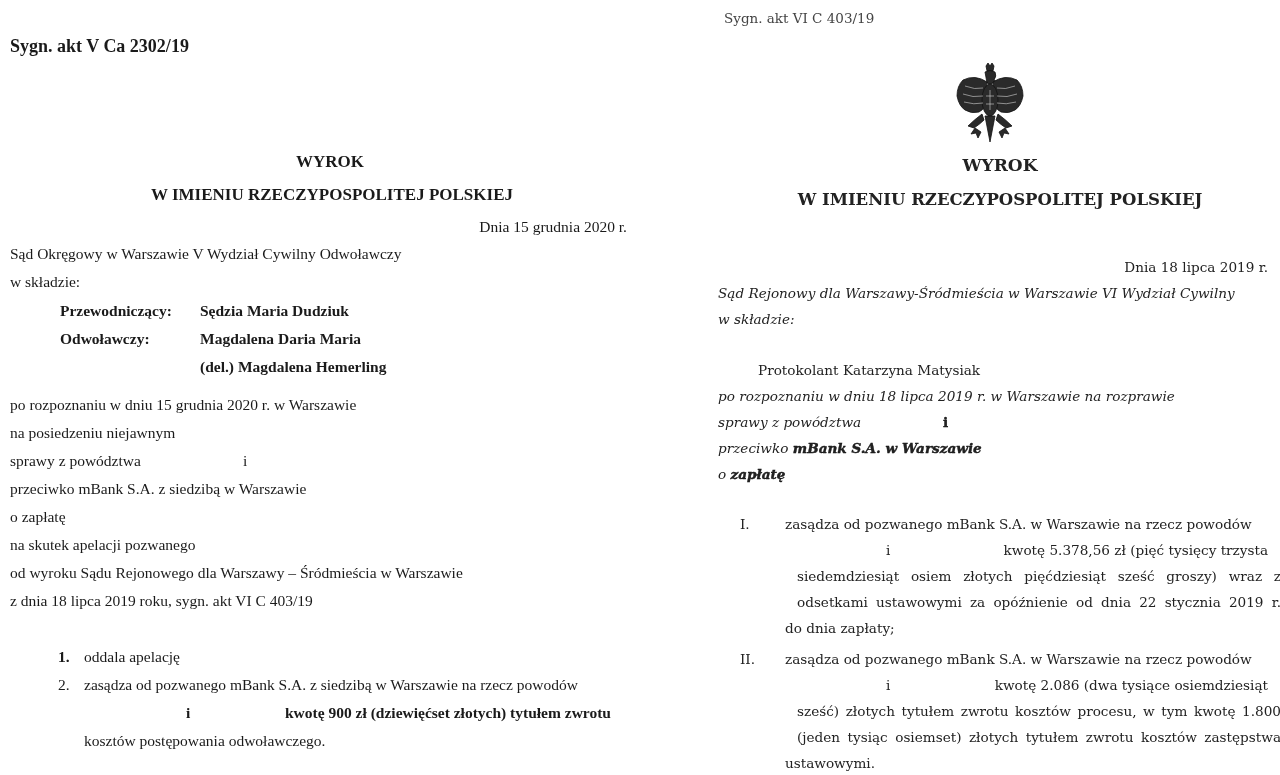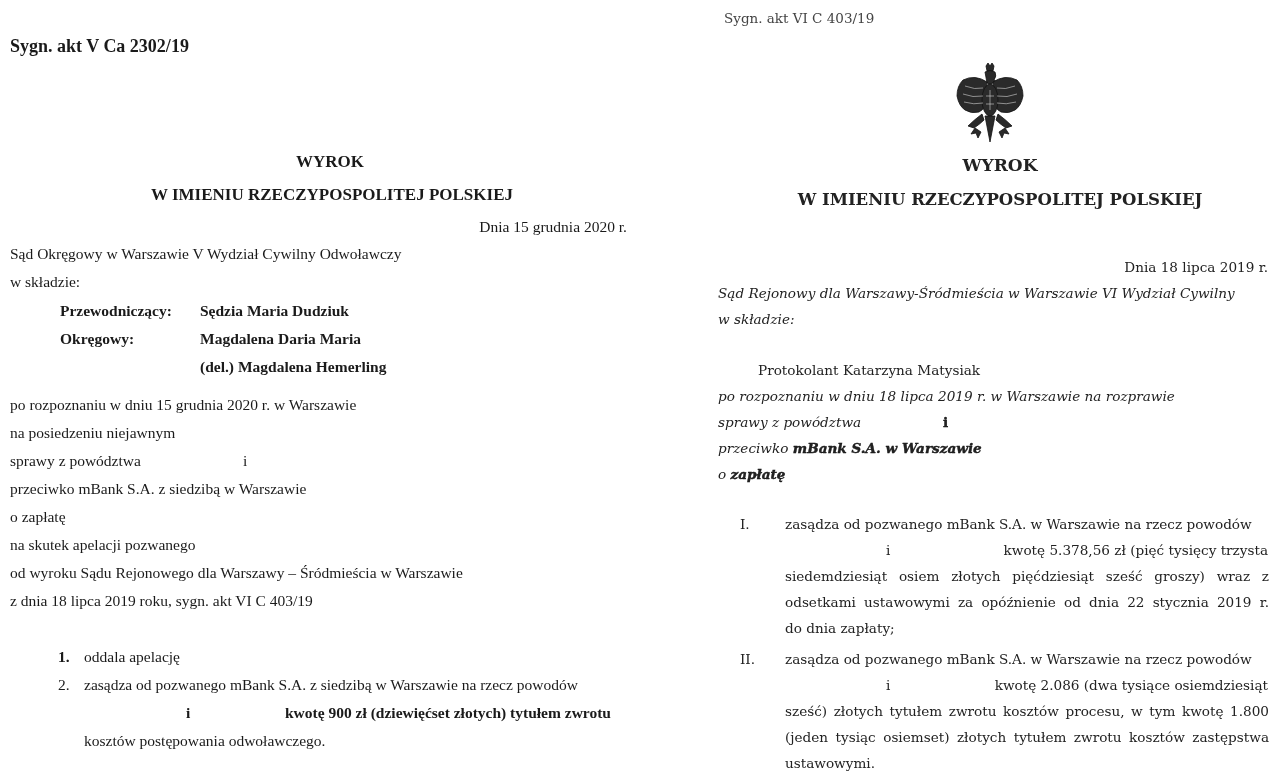--- a/index.html
+++ b/index.html
@@ -24,38 +24,38 @@
   #r-sygn { left:24px; top:10px; font-size:13.5px; color:#444; }
   #eagle { left:255px; top:62px; width:70px; height:86px; }
   #r-title { left:0; width:580px; top:155px; font-weight:bold; font-size:17px; text-align:center; padding-left:10px; }
   #r-subtitle { left:0; width:580px; top:190px; font-weight:bold; font-size:16.5px; text-align:center; padding-left:10px; }
   #r-date { right:12px; top:259px; }
   .rline { left:18px;font-style:italic; }
   .rind { left:58px; }
   .rnum { left:40px; }
   .ritem { left:85px; }
   .just { width:484px; text-align:justify; white-space:normal; }
-  .just-last { text-align-last:justify; }
+  .just-last { text-align-last:justify;margin-left:12px; }
   .heavy { font-weight:900; -webkit-text-stroke:0.4px #111; }
 </style>
 </head>
 <body>
 
 <div class="page" id="left">
   <div class="abs" id="l-sygn">Sygn. akt V Ca 2302/19</div>
   <div class="abs" id="l-title">WYROK</div>
   <div class="abs" id="l-subtitle">W IMIENIU RZECZYPOSPOLITEJ POLSKIEJ</div>
   <div class="abs" id="l-date">Dnia 15 grudnia 2020 r.</div>
 
   <div class="abs lline" style="top:245px">Sąd Okręgowy w Warszawie V Wydział Cywilny Odwoławczy</div>
   <div class="abs lline" style="top:273px">w składzie:</div>
 
   <div class="abs lrole" style="top:302px">Przewodniczący:</div>
   <div class="abs lname" style="top:302px">Sędzia Maria Dudziuk</div>
-  <div class="abs lrole" style="top:330px">Okręgowy:</div>
+  <div class="abs lrole" style="top:330px">Odwoławczy:</div>
   <div class="abs lname" style="top:330px">Magdalena Daria Maria</div>
   <div class="abs lname" style="top:358px">(del.) Magdalena Hemerling</div>
 
   <div class="abs lline" style="top:396px">po rozpoznaniu w dniu 15 grudnia 2020 r. w Warszawie</div>
   <div class="abs lline" style="top:424px">na posiedzeniu niejawnym</div>
   <div class="abs lline" style="top:452px">sprawy z powództwa</div>
   <div class="abs" style="left:243px; top:452px">i</div>
   <div class="abs lline" style="top:480px">przeciwko mBank S.A. z siedzibą w Warszawie</div>
   <div class="abs lline" style="top:508px">o zapłatę</div>
   <div class="abs lline" style="top:536px">na skutek apelacji pozwanego</div>

